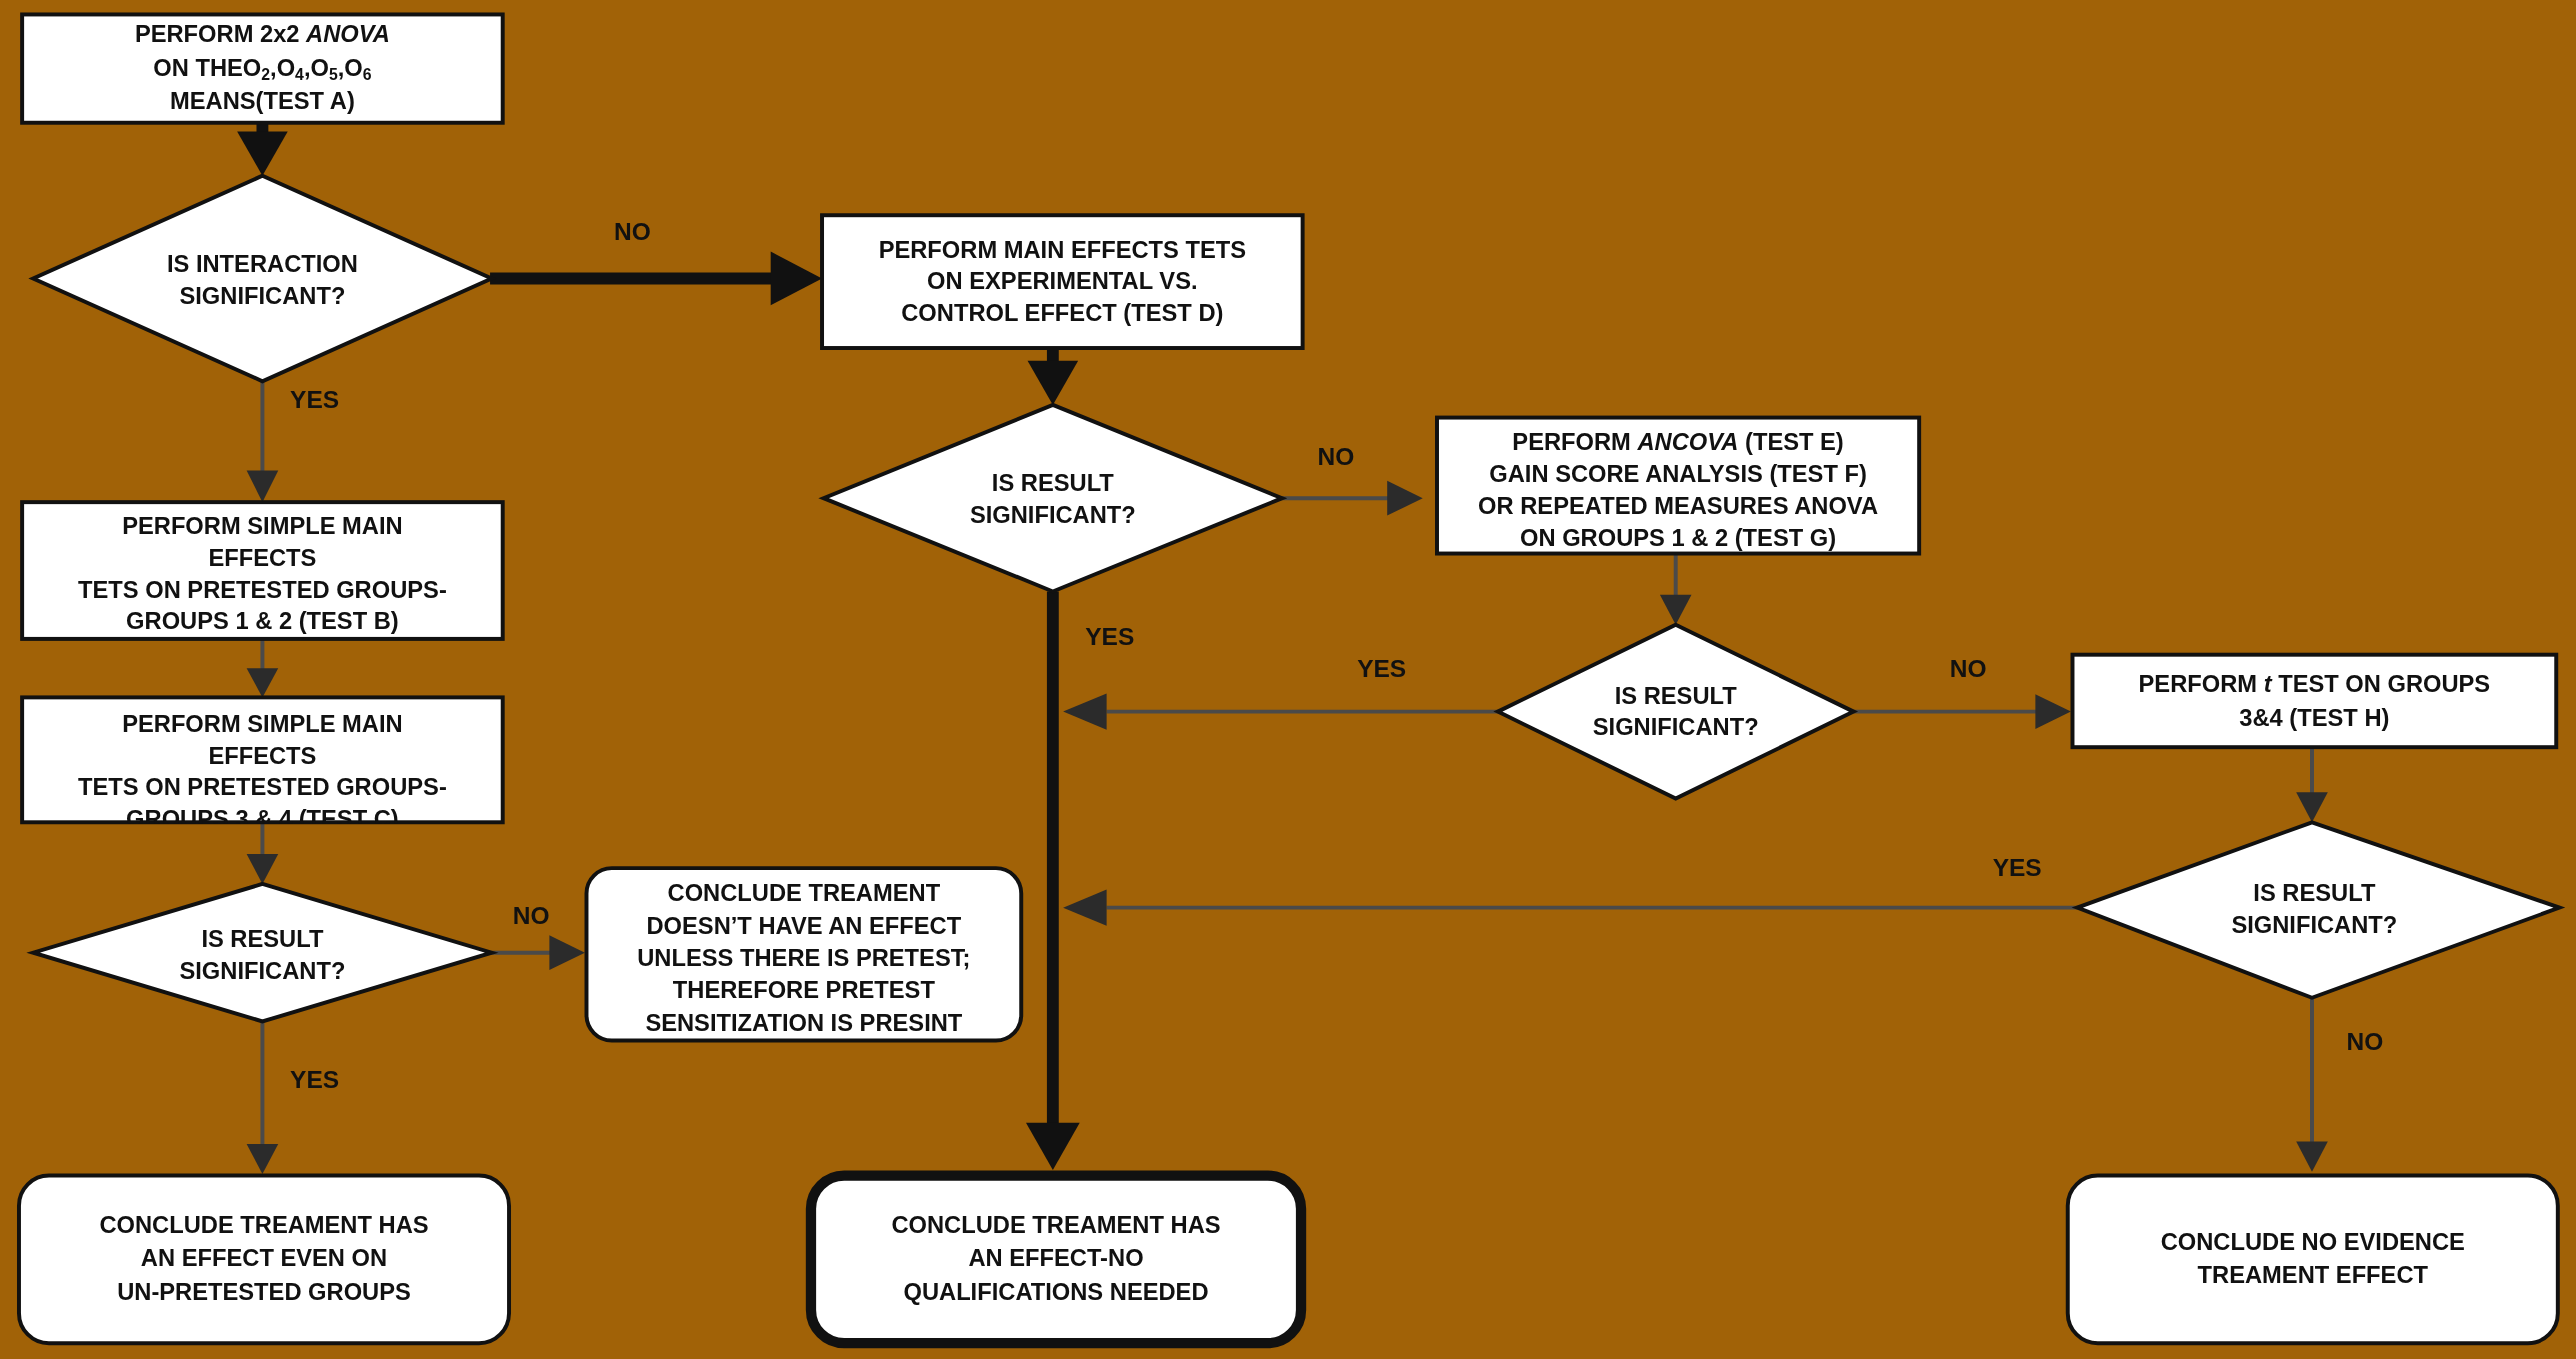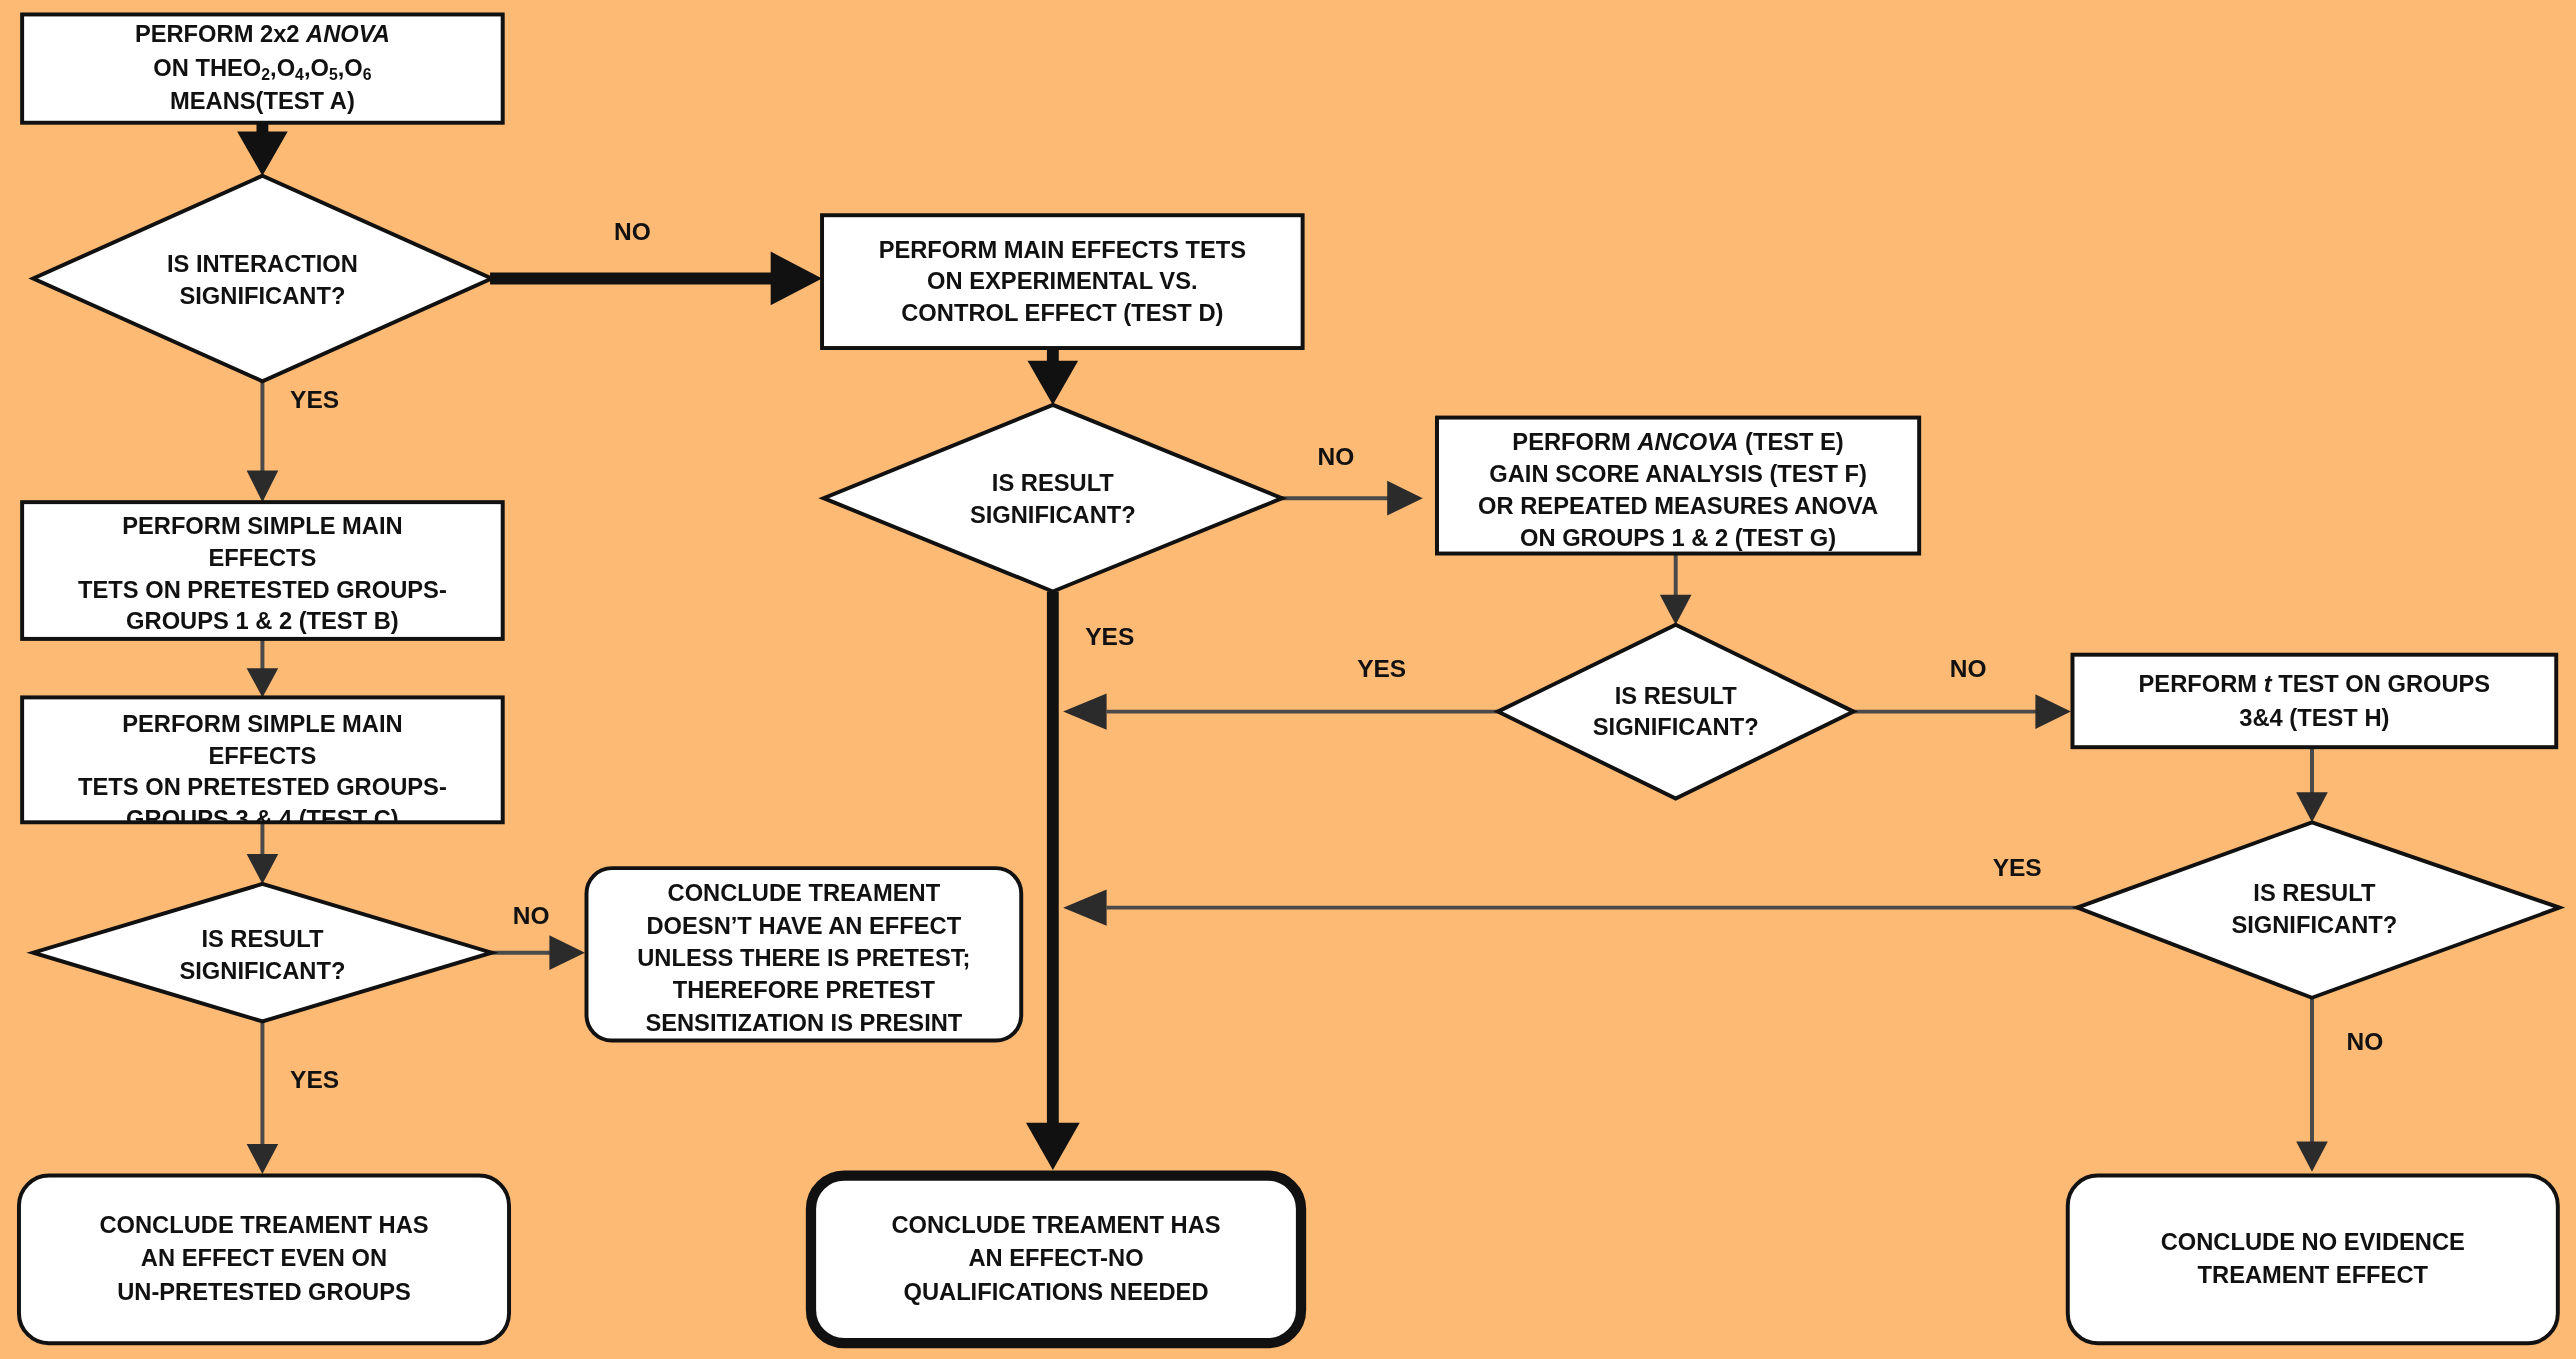--- a/index.html
+++ b/index.html
@@ -11,21 +11,21 @@
   body {
     width: 2576px;
     height: 1360px;
     font-family: "Liberation Sans", sans-serif;
     overflow: hidden;
   }
   #flow-root {
     position: relative;
     width: 2576px;
     height: 1360px;
-    background: #fdba74;
+    background: #a16207;
   }
   svg#flow-svg {
     position: absolute;
     left: 0;
     top: 0;
     width: 2576px;
     height: 1360px;
     display: block;
   }
   .node-rect {

